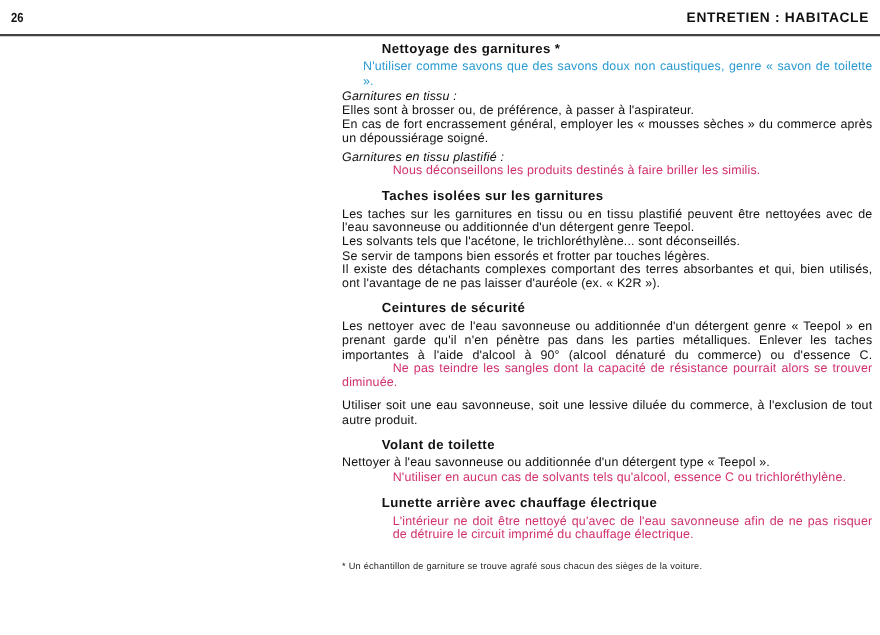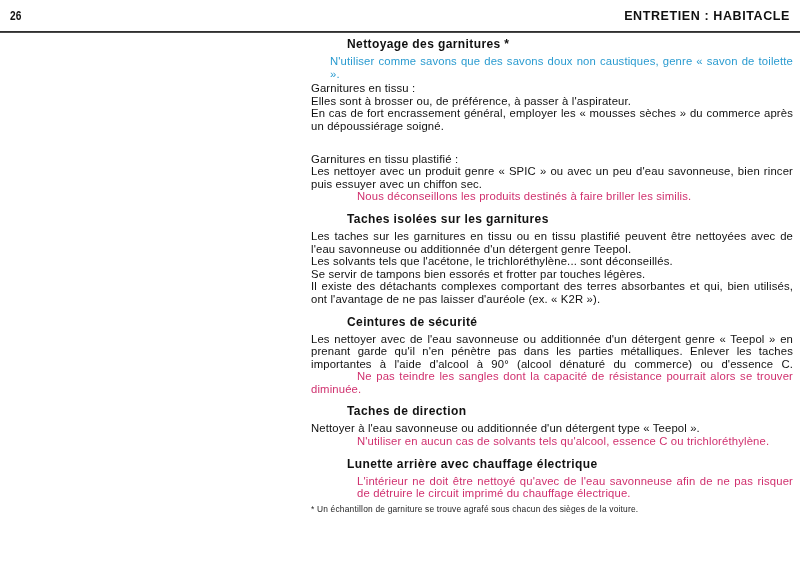--- a/index.html
+++ b/index.html
@@ -8,63 +8,63 @@
     .page-number { position: absolute; left: 10px; top: 9px; font-size: 12px; font-weight: bold;
                    font-family: "Liberation Sans", sans-serif; transform: scaleX(0.85); transform-origin: left; }
     .running-head { position: absolute; right: 10px; top: 9px; font-size: 12.5px; font-weight: bold;
                     letter-spacing: 0.6px; text-align: right; }
     .head-rule { position: absolute; left: 0; right: 0; top: 31px; height: 2px;
                  background: linear-gradient(to bottom, #222 0, #555 100%); }
     .content { position: absolute; left: 311px; top: 37px; width: 482px; font-size: 11.3px; line-height: 12.6px; }
     .section { margin: 0 0 9px 0; }
     .section-title { font-weight: bold; font-size: 12px; letter-spacing: 0.4px; margin-bottom: 4px; line-height: 14px; padding-left: 36px; }
     .para { margin: 0; text-align: justify; letter-spacing: 0.15px; }
-    .sub { margin: 2px 0 0 0; letter-spacing: 0.15px; }
+    .sub { font-style: italic; margin: 2px 0 0 0; letter-spacing: 0.15px; }
     .blue { color: #2a9bd0; padding-left: 19px; }
     .pink { color: #d0306e; padding-left: 46px; }
-    .foot { font-size: 8.4px; margin-top: 3px; letter-spacing: 0.2px; color: #222; }
+    .foot { font-size: 8.4px; margin-top: 15px; letter-spacing: 0.2px; color: #222; }
   </style>
 </head>
 <body>
 
 <div class="page-number">26</div>
 <div class="running-head">ENTRETIEN : HABITACLE</div>
 <div class="head-rule"></div>
 
 <div class="content">
 
   <div class="section">
     <div class="section-title">Nettoyage des garnitures *</div>
     <p class="para blue">N'utiliser comme savons que des savons doux non caustiques, genre « savon de toilette ».</p>
     <p class="sub">Garnitures en tissu :</p>
     <p class="para">Elles sont à brosser ou, de préférence, à passer à l'aspirateur.</p>
     <p class="para">En cas de fort encrassement général, employer les « mousses sèches » du commerce après un dépoussiérage soigné.</p>
-    <p class="sub" style="margin-top:20px">Garnitures en tissu plastifié :</p>
-    <p class="para">Les nettoyer avec un produit genre « SPIC » ou avec un peu d'eau savonneuse, bien rincer puis essuyer avec un chiffon sec.</p>
+    <p class="sub" style="margin-top:4px">Garnitures en tissu plastifié :</p>
     <p class="para pink">Nous déconseillons les produits destinés à faire briller les similis.</p>
   </div>
 
   <div class="section">
     <div class="section-title">Taches isolées sur les garnitures</div>
     <p class="para">Les taches sur les garnitures en tissu ou en tissu plastifié peuvent être nettoyées avec de l'eau savonneuse ou additionnée d'un détergent genre Teepol.</p>
     <p class="para">Les solvants tels que l'acétone, le trichloréthylène... sont déconseillés.</p>
     <p class="para">Se servir de tampons bien essorés et frotter par touches légères.</p>
     <p class="para">Il existe des détachants complexes comportant des terres absorbantes et qui, bien utilisés, ont l'avantage de ne pas laisser d'auréole (ex. « K2R »).</p>
   </div>
 
   <div class="section">
     <div class="section-title">Ceintures de sécurité</div>
     <p class="para"><span>Les nettoyer avec de l'eau savonneuse ou additionnée d'un détergent genre « Teepol » en prenant garde qu'il n'en pénètre pas dans les parties métalliques. Enlever les taches importantes à l'aide d'alcool à 90° (alcool dénaturé du commerce) ou d'essence C.</span> <span class="pink">Ne pas teindre les sangles dont la capacité de résistance pourrait alors se trouver diminuée.</span></p>
   </div>
 
   <div class="section">
+    <p class="para">Utiliser soit une eau savonneuse, soit une lessive diluée du commerce, à l'exclusion de tout autre produit.</p>
   </div>
 
   <div class="section">
-    <div class="section-title">Taches de direction</div>
+    <div class="section-title">Volant de toilette</div>
     <p class="para">Nettoyer à l'eau savonneuse ou additionnée d'un détergent type « Teepol ».</p>
     <p class="para pink">N'utiliser en aucun cas de solvants tels qu'alcool, essence C ou trichloréthylène.</p>
   </div>
 
   <div class="section" style="margin-bottom:2px">
     <div class="section-title">Lunette arrière avec chauffage électrique</div>
     <p class="para pink">L'intérieur ne doit être nettoyé qu'avec de l'eau savonneuse afin de ne pas risquer de détruire le circuit imprimé du chauffage électrique.</p>
   </div>
 
   <p class="foot">* Un échantillon de garniture se trouve agrafé sous chacun des sièges de la voiture.</p>

